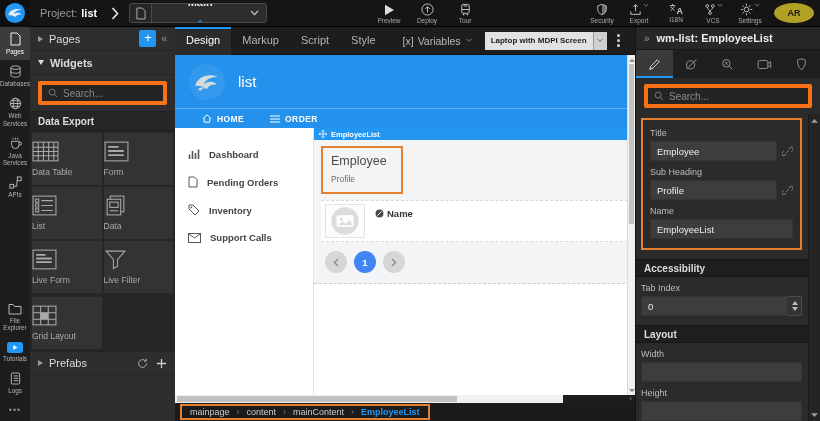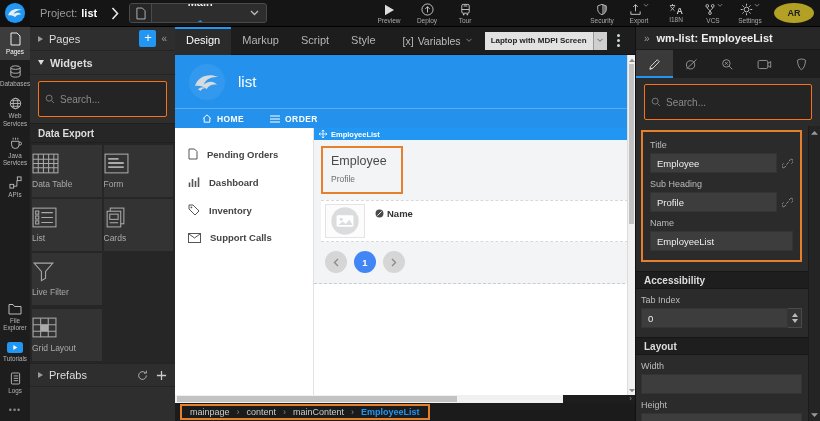--- a/index.html
+++ b/index.html
@@ -36,21 +36,21 @@
   .ab-dots { text-align:center; color:#8a8a8a; font-size:9px; letter-spacing:1px; padding:6px 0; cursor:pointer; }
 
   
   #widgetspanel { left:30px; top:27px; width:145px; height:394px; background:#2e2e2e; display:flex; flex-direction:column; overflow:hidden; }
   .wp-row { height:24px; display:flex; align-items:center; padding:0 8px; border-bottom:1px solid #242424; flex:none; cursor:pointer; }
   .wp-row .hdr { font-size:11px; color:#ddd; margin-left:6px; }
   .wp-row .hdr.b { font-weight:bold; }
   .plus-btn { margin-left:auto; width:17px; height:17px; background:#2196f3; border-radius:2px; color:#fff; font-size:13px; line-height:15px; text-align:center; cursor:pointer; }
   .collapse-l { margin-left:5px; color:#9a9a9a; font-size:10px; cursor:pointer; }
   .wp-search { padding:6px 8px; flex:none; }
-  .search-box { display:flex; align-items:center; gap:5px; height:36px; background:#242424; border:1px solid #f97316; border-radius:2px; padding:0 6px; }
+  .search-box { display:flex; align-items:center; gap:5px; height:24px; background:#242424; border:4px solid #f97316; border-radius:2px; padding:0 6px; }
   .search-box input { flex:1; background:transparent; border:none; outline:none; color:#ccc; font-size:10px; min-width:0; }
   .search-box input::placeholder { color:#8a8a8a; }
   .wp-sec-hdr { height:20px; flex:none; background:#262626; border-top:1px solid #1f1f1f; border-bottom:1px solid #1f1f1f; display:flex; align-items:center; padding:0 8px; font-size:10px; font-weight:bold; color:#ddd; }
   .wp-grid { display:grid; grid-template-columns:1fr 1fr; gap:2px; padding:2px; background:#262626; flex:none; }
   .tile { background:#333; height:52px; display:flex; flex-direction:column; justify-content:center; gap:5px; cursor:pointer; }
   .tile .tlabel { font-size:8.5px; color:#aaa; }
   .tri { width:0; height:0; }
   .tri.right { border-top:3.5px solid transparent; border-bottom:3.5px solid transparent; border-left:5px solid #9a9a9a; }
   .tri.down { border-left:3.5px solid transparent; border-right:3.5px solid transparent; border-top:5px solid #ddd; }
   .wp-row .ricons { margin-left:auto; display:flex; align-items:center; gap:8px; }
@@ -352,21 +352,28 @@
         </svg>
       <div class="tlabel">List</div>
     </div>
     <div class="tile">
       <svg width="23" height="21" viewBox="0 0 22 20">
           <rect x="6" y="1" width="13" height="15" fill="none" stroke="#aaa"></rect>
           <rect x="3" y="4" width="13" height="15" fill="#333" stroke="#aaa"></rect>
           <rect x="5.5" y="6.8" width="8" height="5" fill="none" stroke="#aaa"></rect>
           <path d="M5.5 15h8" stroke="#aaa"></path>
         </svg>
-      <div class="tlabel">Cards</div>
+      <div class="tlabel">Data</div>
+    </div>
+    <div class="tile">
+      <svg width="25" height="21" viewBox="0 0 24 20">
+          <rect x="1" y="1" width="22" height="18" fill="none" stroke="#aaa"></rect>
+          <path d="M4 5.5h9M4 9h15M4 12.5h15" stroke="#aaa" stroke-width="1.8"></path>
+        </svg>
+      <div class="tlabel">Live Form</div>
     </div>
     <div class="tile">
       <svg width="23" height="21" viewBox="0 0 22 20">
           <path d="M2 2h18l-7 8v6.5l-4 2.3V10z" fill="none" stroke="#aaa"></path>
         </svg>
       <div class="tlabel">Live Filter</div>
     </div>
   </div>
   <div class="wp-grid">
     <div class="tile">
@@ -460,30 +467,30 @@
       <span class="nav-item">
         <svg width="10" height="8" viewBox="0 0 10 8">
             <path d="M0 1h10M0 4h10M0 7h10" stroke="#fff" stroke-width="1.2"></path>
           </svg>
         <span>ORDER</span>
       </span>
     </div>
     <div class="app-body">
       <div class="sidenav">
         <div class="sn-item">
+          <svg width="12" height="12" viewBox="0 0 12 12">
+              <path d="M1.5 11V6.5M4.5 11V3M7.5 11V5M10.5 11V1.5" stroke="#555" stroke-width="1.6"></path>
+            </svg>
+          <span>Dashboard</span>
+        </div>
+        <div class="sn-item">
           <svg width="10" height="12" viewBox="0 0 10 12">
               <path d="M1 1h5.5L9 3.5V11H1z" fill="none" stroke="#555"></path>
             </svg>
           <span>Pending Orders</span>
-        </div>
-        <div class="sn-item">
-          <svg width="12" height="12" viewBox="0 0 12 12">
-              <path d="M1.5 11V6.5M4.5 11V3M7.5 11V5M10.5 11V1.5" stroke="#555" stroke-width="1.6"></path>
-            </svg>
-          <span>Dashboard</span>
         </div>
         <div class="sn-item">
           <svg width="12" height="12" viewBox="0 0 12 12">
               <path d="M1 5V1h4l6 6-4 4z" fill="none" stroke="#555"></path>
               <circle cx="3.4" cy="3.4" r=".9" fill="#555"></circle>
             </svg>
           <span>Inventory</span>
         </div>
         <div class="sn-item">
           <svg width="13" height="10" viewBox="0 0 13 10">

